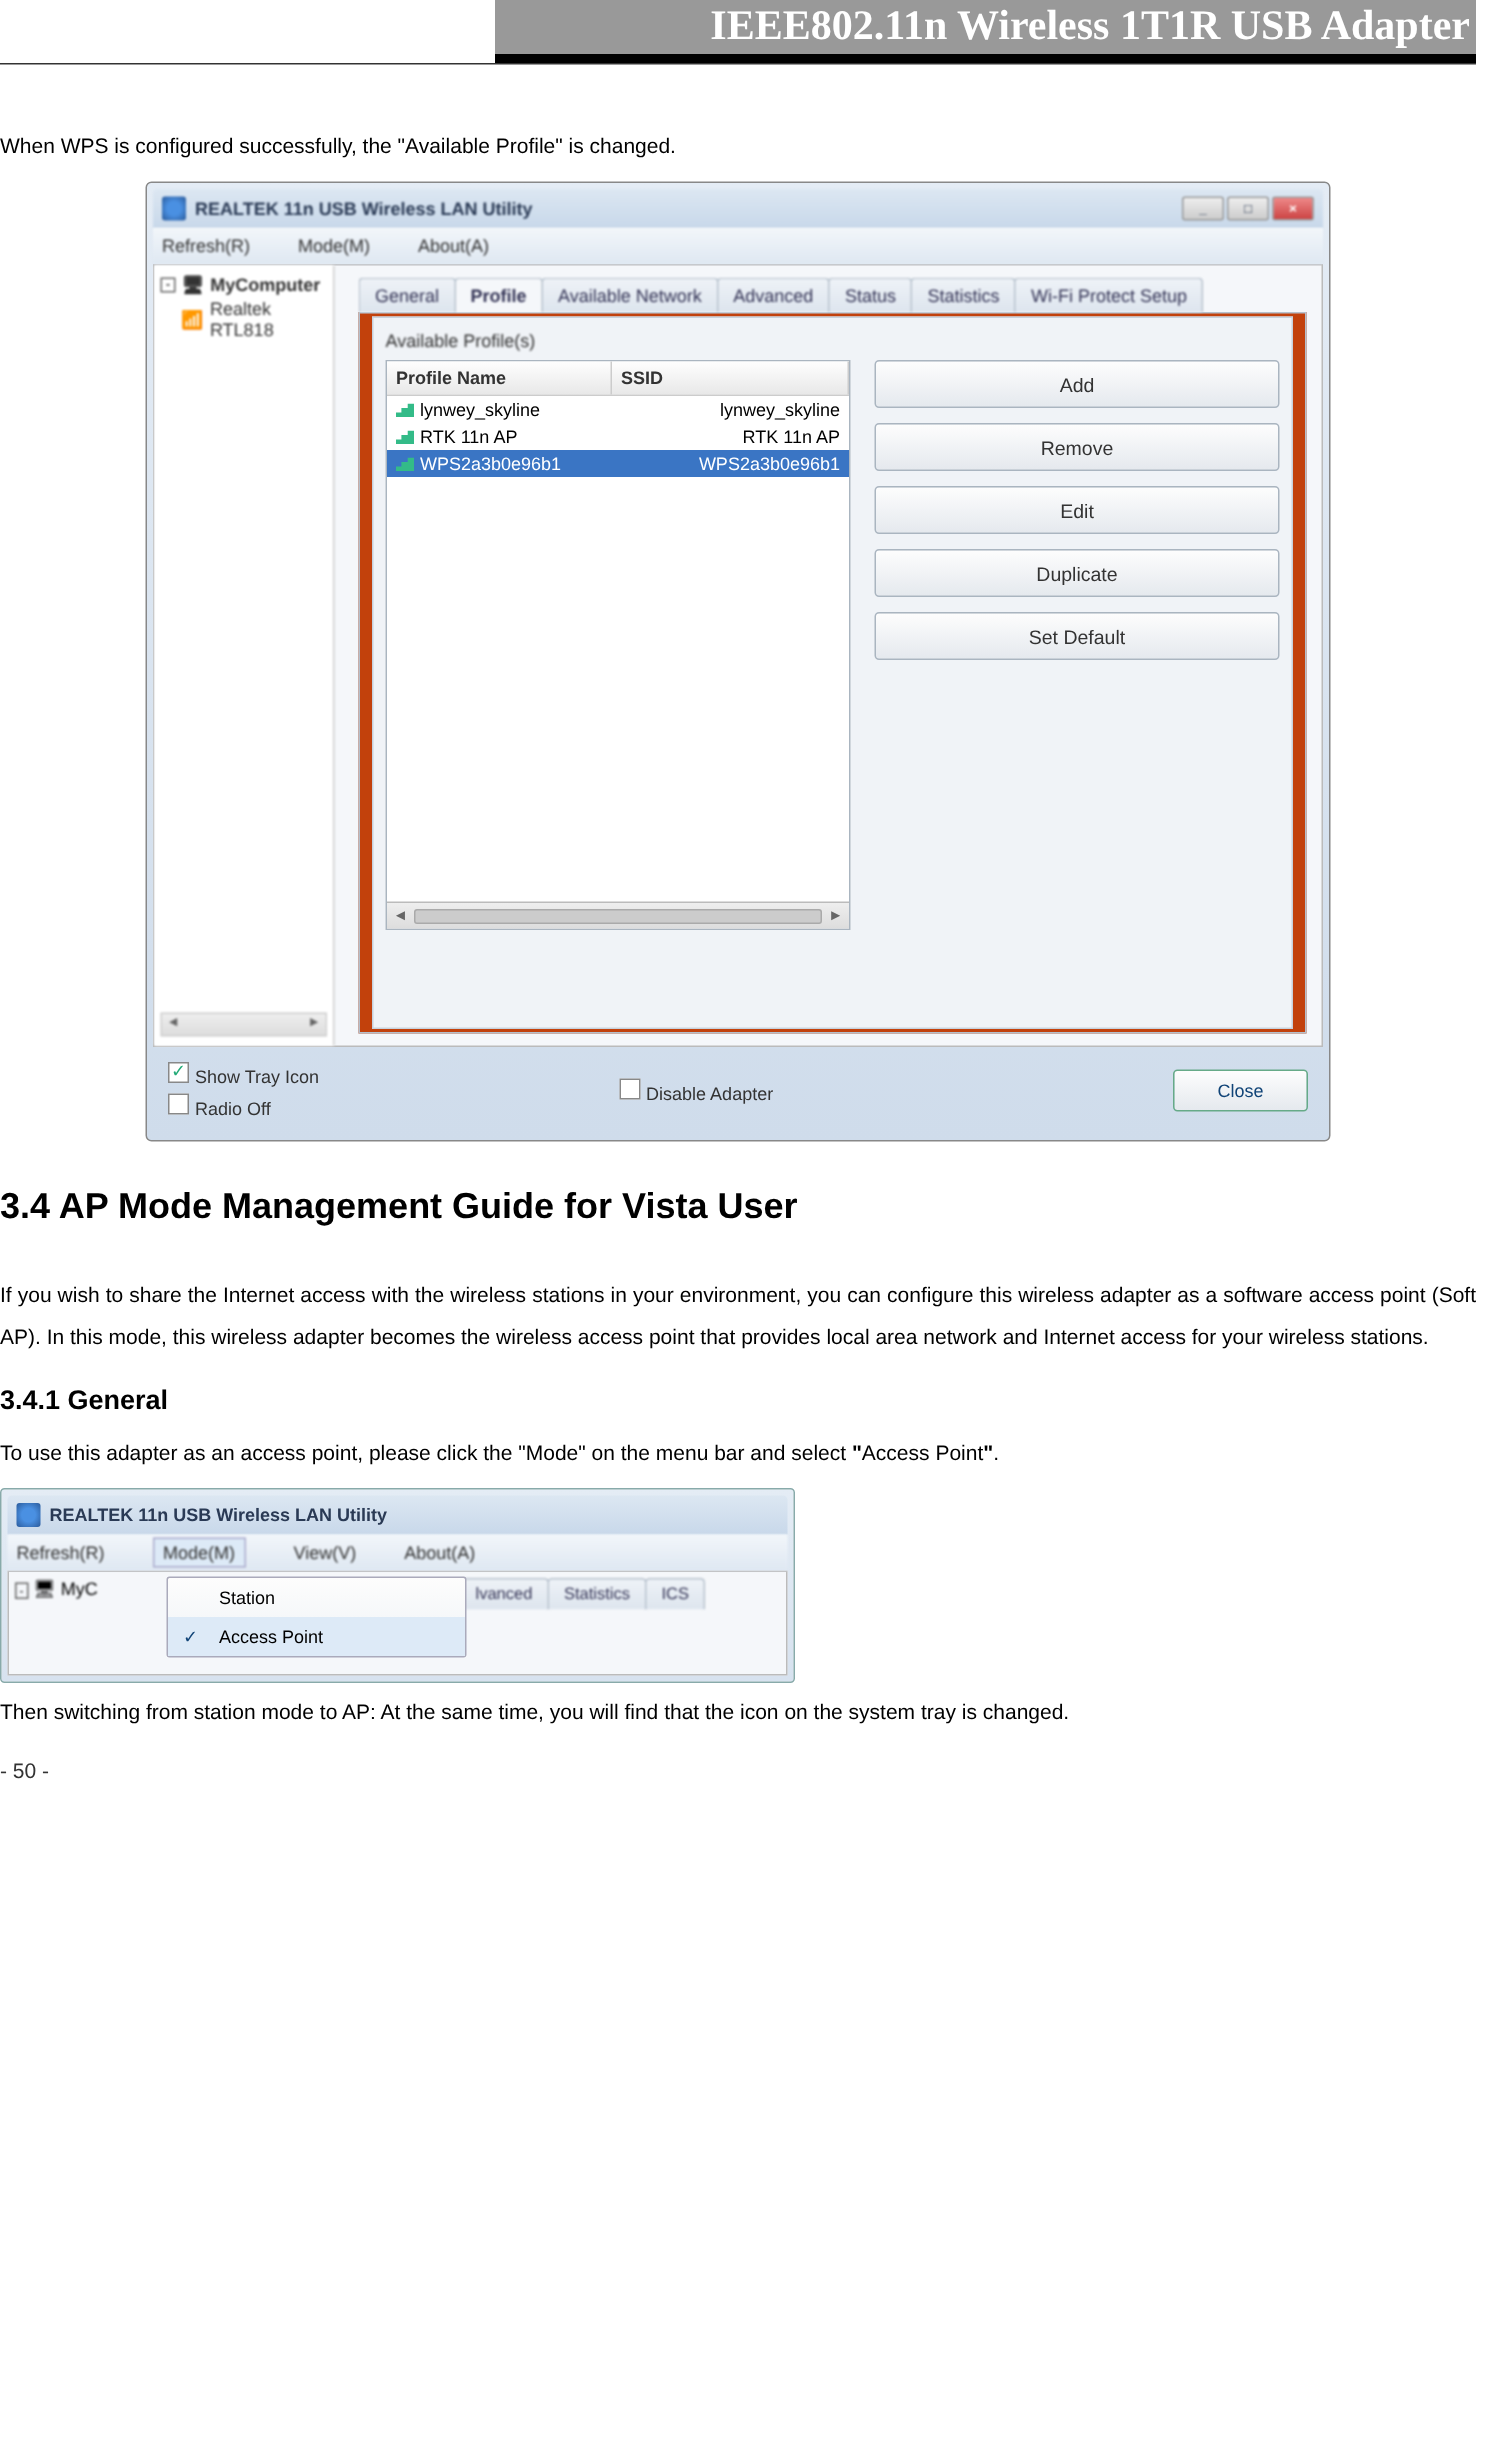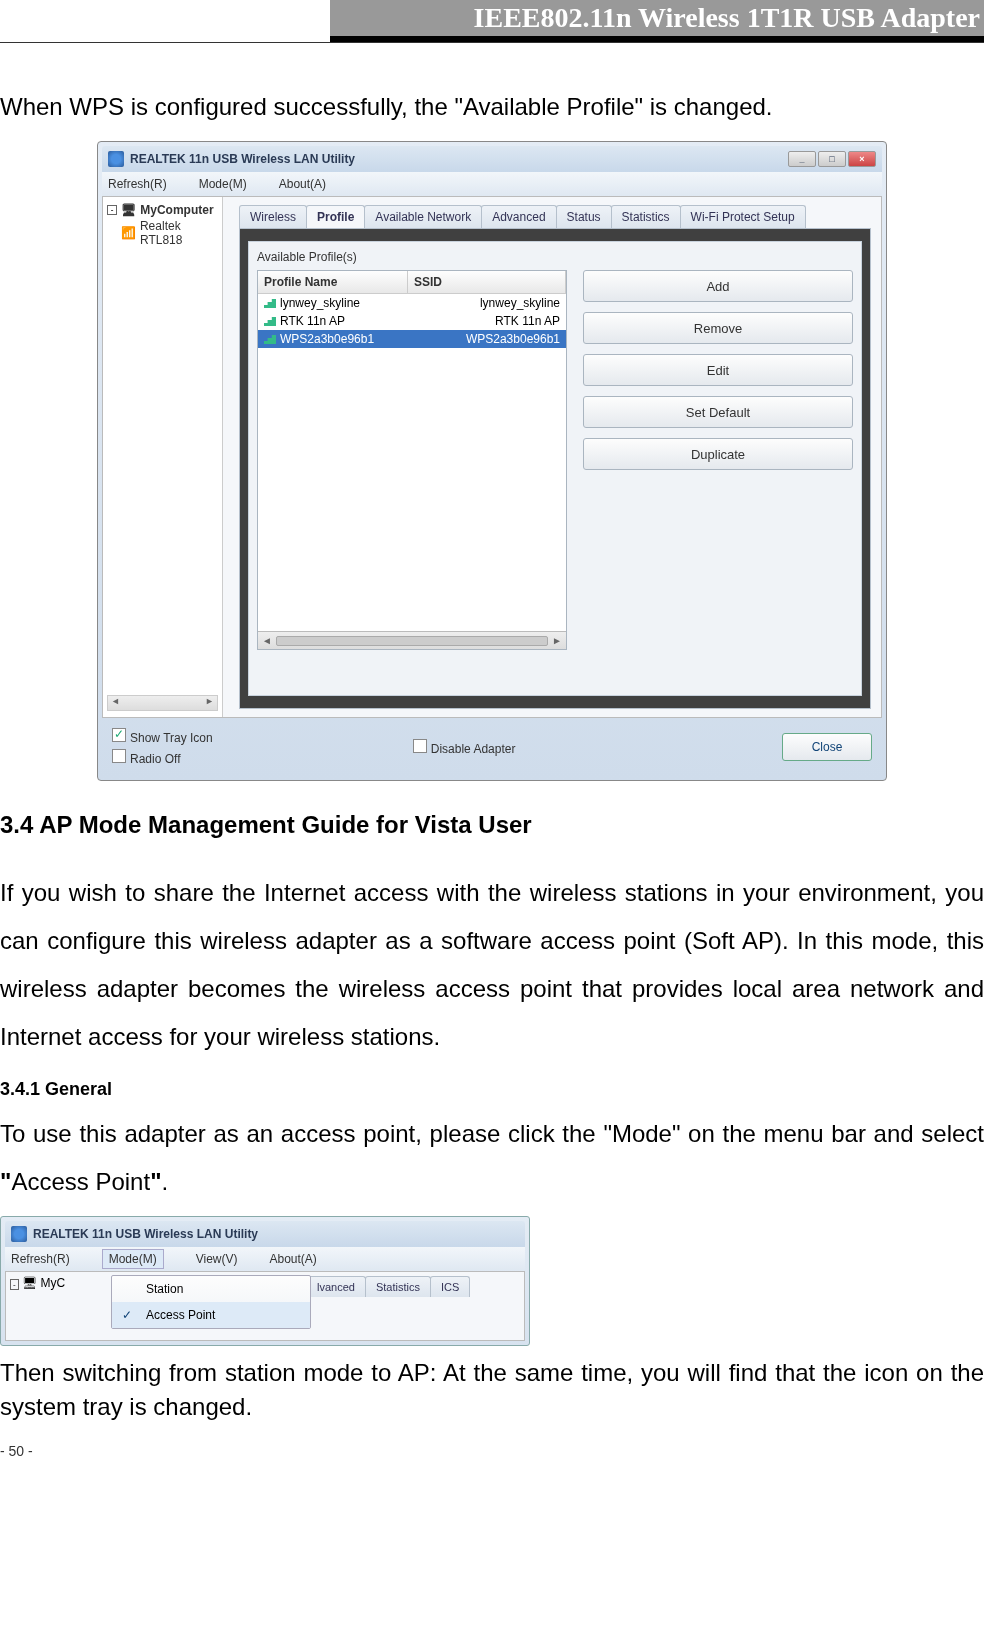--- a/index.html
+++ b/index.html
@@ -21,21 +21,21 @@
       text-align: right;
       padding: 2px 4px;
       margin-left: 330px;
       border-bottom: 6px solid #000000;
     }
     .header-line {
       border-top: 1px solid #333;
       margin: 0 0 40px 0;
     }
     .body-text {
-      font-size: 24px;
+      font-size: 14px;
       line-height: 2;
       margin: 0 0 10px 0;
       text-align: justify;
     }
     .body-text-left { padding-left: 0; }
     .screenshot1 {
       width: 790px;
       height: 640px;
       margin: 10px auto 20px auto;
       background: linear-gradient(#e4ecf5, #cfdceb);
@@ -125,23 +125,23 @@
       background: linear-gradient(#eef2f7, #dde5ee);
       border: 1px solid #b5c0cc;
       border-bottom: none;
       border-radius: 3px 3px 0 0;
       margin-right: -1px;
       color: #335;
     }
     .tab.active { background: #f5f7fa; font-weight: bold; }
     .panel {
       border: 1px solid #b5c0cc;
-      background: #404040;
+      background: #c2410c;
       flex: 1;
-      padding: 12px 8px;
+      padding: 2px 8px;
     }
     .panel-inner {
       border: 1px solid #c8d2dd;
       background: #f0f3f7;
       height: 100%;
       padding: 8px;
       position: relative;
       filter: blur(0.3px);
     }
     .panel-title { font-size: 12px; color: #333; margin-bottom: 6px; filter: blur(0.6px); }
@@ -232,21 +232,21 @@
         <div class="root"><span class="sq">-</span>🖥 <span>MyComputer</span></div>
         <div class="child">📶 <span>Realtek RTL818</span></div>
         <div style="flex:1"></div>
         <div style="height:16px;background:linear-gradient(#eee,#ddd);border:1px solid #ccc;display:flex;justify-content:space-between;padding:0 3px;font-size:9px;color:#666">
             <span>◄</span>
             <span>►</span>
           </div>
       </div>
       <div class="main-pane">
         <div class="tabs">
-          <div class="tab">Wireless</div>
+          <div class="tab">General</div>
           <div class="tab active">Profile</div>
           <div class="tab">Available Network</div>
           <div class="tab">Advanced</div>
           <div class="tab">Status</div>
           <div class="tab">Statistics</div>
           <div class="tab">Wi-Fi Protect Setup</div>
         </div>
         <div class="panel">
           <div class="panel-inner">
             <div class="panel-title">Available Profile(s)</div>
@@ -280,22 +280,22 @@
                 <div class="list-scroll">
                     <span>◄</span>
                     <span style="flex:1;margin:0 4px;height:10px;background:#ccc;border:1px solid #aaa;border-radius:2px"></span>
                     <span>►</span>
                   </div>
               </div>
               <div class="btn-col">
                 <div class="vista-btn">Add</div>
                 <div class="vista-btn">Remove</div>
                 <div class="vista-btn">Edit</div>
+                <div class="vista-btn">Duplicate</div>
                 <div class="vista-btn">Set Default</div>
-                <div class="vista-btn">Duplicate</div>
               </div>
             </div>
           </div>
         </div>
       </div>
     </div>
     <div class="bottom-bar">
       <div>
         <div><span class="cb checked"></span><span>Show Tray Icon</span></div>
         <div style="margin-top:4px"><span class="cb"></span><span>Radio Off</span></div>

